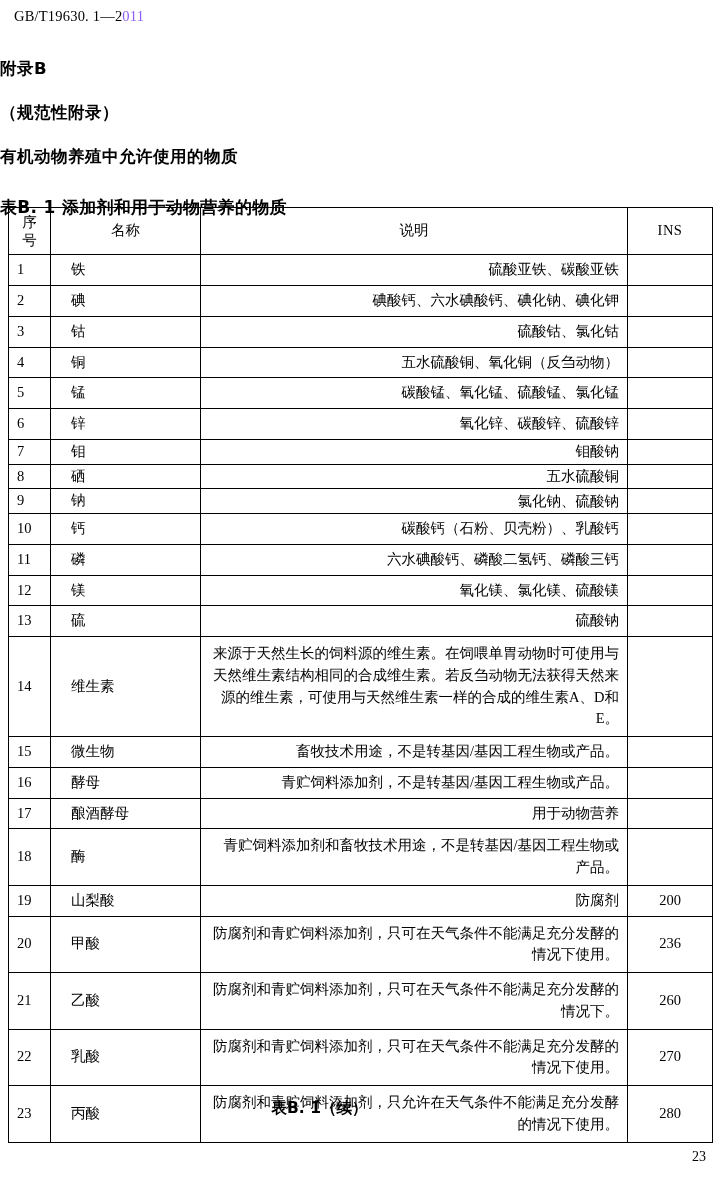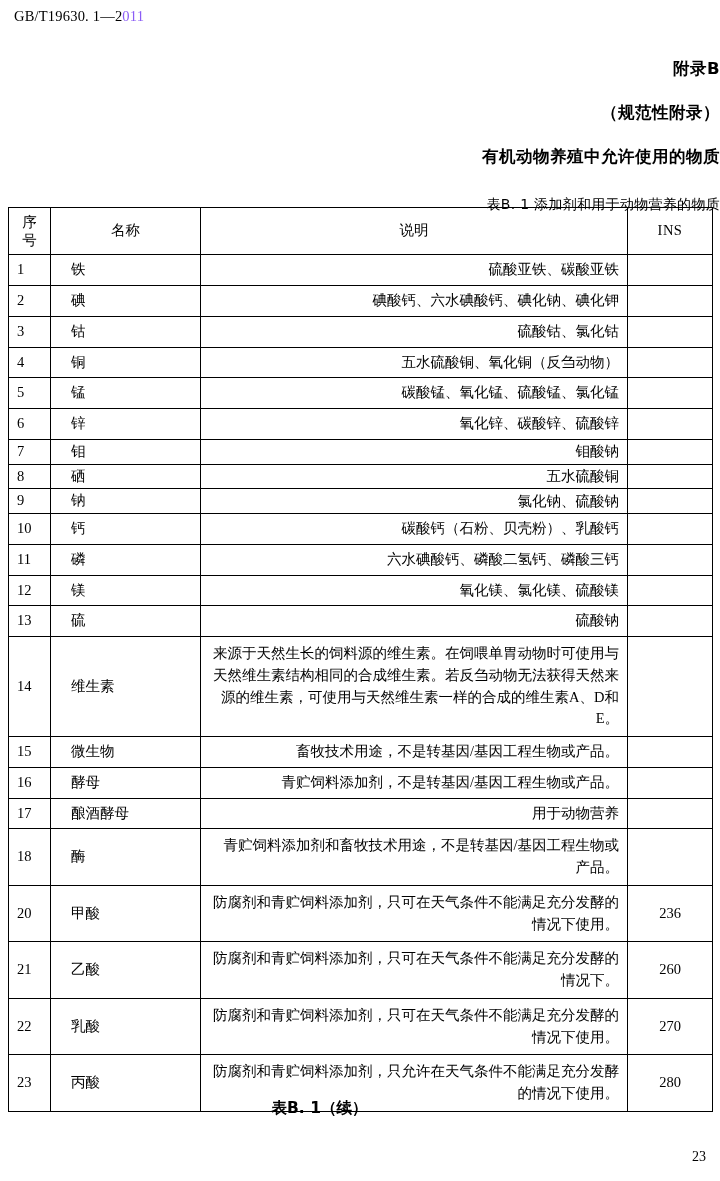--- a/index.html
+++ b/index.html
@@ -26,21 +26,21 @@
     white-space: nowrap;
   }
   .page-header .hdr-red { color: #8b5cf6; }
 
   
   .titles {
     position: absolute;
     top: 58px;
     left: 0;
     width: 720px;
-    text-align: right;
+    text-align: left;
   }
   .title-annex {
     font-family: "DejaVu Sans", "Liberation Sans", sans-serif;
     font-weight: bold;
     font-size: 16.5px;
     letter-spacing: 0.5px;
     margin: 0 0 22px 0;
   }
   .title-normative {
     font-family: "DejaVu Sans", "Liberation Sans", sans-serif;
@@ -51,22 +51,22 @@
   }
   .title-subject {
     font-family: "DejaVu Sans", "Liberation Sans", sans-serif;
     font-weight: bold;
     font-size: 16.5px;
     letter-spacing: 0.5px;
     margin: 0 0 28px 0;
   }
   .title-table {
     font-family: "DejaVu Sans", "Liberation Sans", sans-serif;
-    font-weight: normal;
-    font-size: 14px;
+    font-weight: bold;
+    font-size: 17px;
     letter-spacing: 0.3px;
     margin: 0;
   }
 
   
   .table-wrap {
     position: absolute;
     top: 207px;
     left: 8px;
     width: 704px;
@@ -285,20 +285,26 @@
           <td class="cell-name">酿酒酵母</td>
           <td class="cell-desc">用于动物营养</td>
           <td class="cell-ins"></td>
         </tr>
         <tr class="row-tall">
           <td class="cell-no">18</td>
           <td class="cell-name">酶</td>
           <td class="cell-desc">青贮饲料添加剂和畜牧技术用途，不是转基因/基因工程生物或产品。</td>
           <td class="cell-ins"></td>
         </tr>
+        <tr>
+          <td class="cell-no">19</td>
+          <td class="cell-name">山梨酸</td>
+          <td class="cell-desc">防腐剂</td>
+          <td class="cell-ins">200</td>
+        </tr>
         <tr class="row-tall">
           <td class="cell-no">20</td>
           <td class="cell-name">甲酸</td>
           <td class="cell-desc">防腐剂和青贮饲料添加剂，只可在天气条件不能满足充分发酵的情况下使用。</td>
           <td class="cell-ins">236</td>
         </tr>
         <tr class="row-tall">
           <td class="cell-no">21</td>
           <td class="cell-name">乙酸</td>
           <td class="cell-desc">防腐剂和青贮饲料添加剂，只可在天气条件不能满足充分发酵的情况下。</td>

